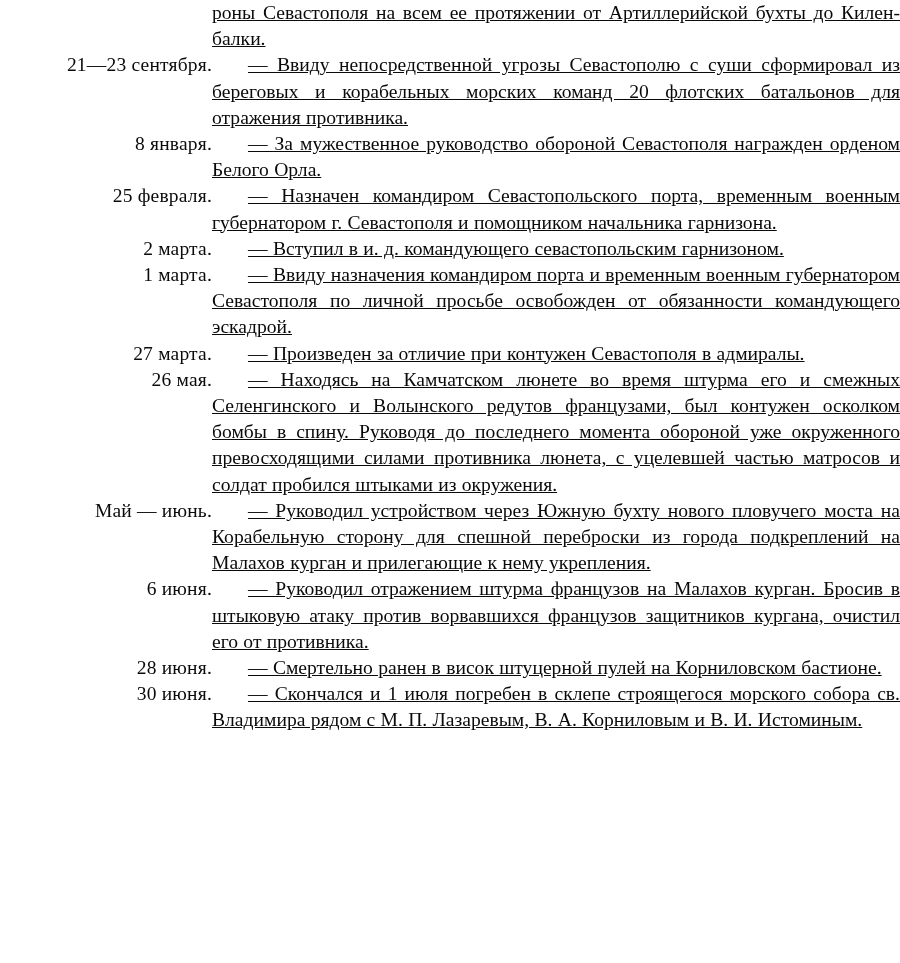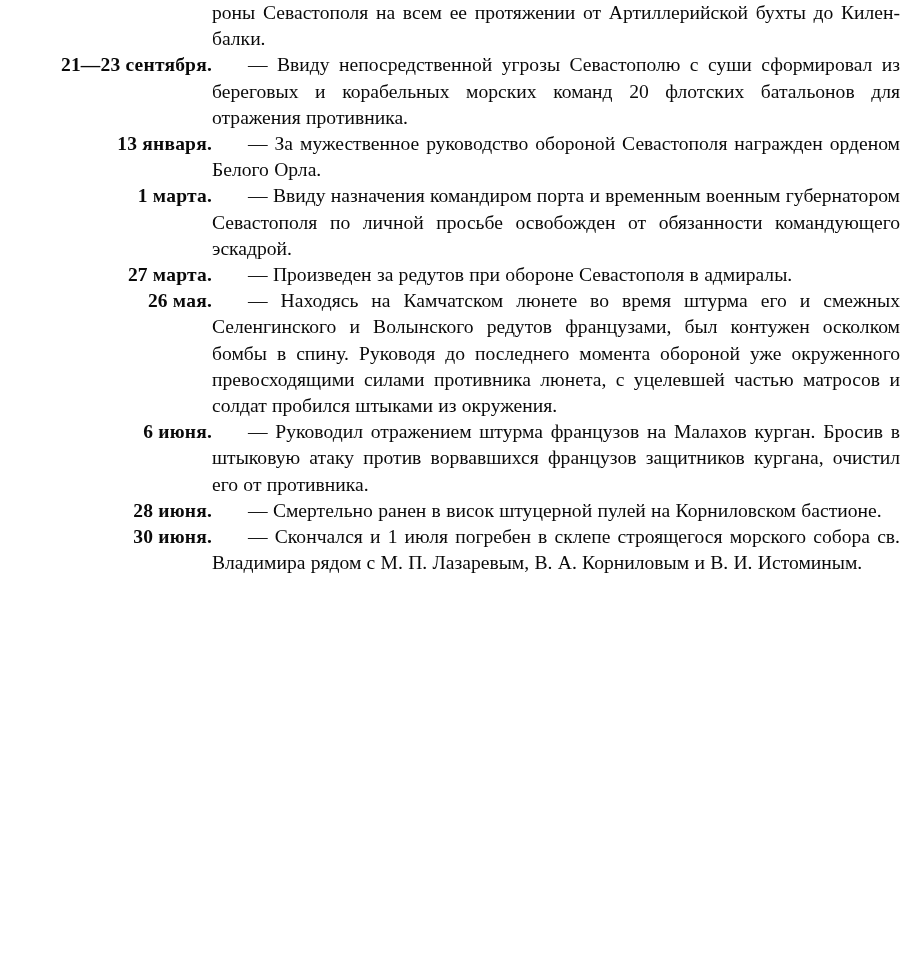--- a/index.html
+++ b/index.html
@@ -40,26 +40,27 @@
     border: 0;
   }
 
   .date-cell {
     text-align: right;
     padding-right: 6px;
     font-size: 19.5px;
     line-height: 26.2px;
     letter-spacing: 0.2px;
     white-space: nowrap;
-    font-weight: 700;
+    font-weight: 400;
   }
 
   .body-cell {
     padding-right: 20px;
     padding-left: 6px;
+    text-decoration: underline;
   }
 
   .entry {
     font-size: 19.6px;
     line-height: 26.2px;
     text-align: justify;
     text-justify: inter-word;
     text-indent: 36px;
     hyphens: manual;
     word-spacing: 0.4px;
@@ -112,49 +113,67 @@
       <tr>
         <td class="date-cell">21—23 сентября.</td>
         <td class="body-cell">
           <p class="entry">— Ввиду непосредственной угрозы Севастополю с суши сформировал из береговых и корабельных морских команд 20 флотских батальонов для отражения противника.</p>
         </td>
       </tr>
 
 
 
       <tr>
-        <td class="date-cell">13 января.</td>
+        <td class="date-cell">8 января.</td>
         <td class="body-cell">
           <p class="entry">— За мужественное руководство обороной Севастополя награжден орденом Белого Орла.</p>
         </td>
       </tr>
 
+      <tr>
+        <td class="date-cell">25 февраля.</td>
+        <td class="body-cell">
+          <p class="entry">— Назначен командиром Севастопольского порта, временным военным губернатором г. Севастополя и помощником начальника гарнизона.</p>
+        </td>
+      </tr>
 
+      <tr>
+        <td class="date-cell">2 марта.</td>
+        <td class="body-cell">
+          <p class="entry">— Вступил в и. д. командующего севастопольским гарнизоном.</p>
+        </td>
+      </tr>
 
       <tr>
         <td class="date-cell">1 марта.</td>
         <td class="body-cell">
           <p class="entry">— Ввиду назначения командиром порта и временным военным губернатором Севастополя по личной просьбе освобожден от обязанности командующего эскадрой.</p>
         </td>
       </tr>
 
       <tr>
         <td class="date-cell">27 марта.</td>
         <td class="body-cell">
-          <p class="entry">— Произведен за редутов при обороне Севастополя в адмиралы.</p>
+          <p class="entry">— Произведен за отличие при контужен Севастополя в адмиралы.</p>
         </td>
       </tr>
 
       <tr>
         <td class="date-cell">26 мая.</td>
         <td class="body-cell">
           <p class="entry">— Находясь на Камчатском люнете во время штурма его и смежных Селенгинского и Волынского редутов французами, был контужен осколком бомбы в спину. Руководя до последнего момента обороной уже окруженного превосходящими силами противника люнета, с уцелевшей частью матросов и солдат пробился штыками из окружения.</p>
         </td>
       </tr>
 
+      <tr>
+        <td class="date-cell">Май — июнь.</td>
+        <td class="body-cell">
+          <p class="entry">— Руководил устройством через Южную бухту нового пловучего моста на Корабельную сторону для спешной переброски из города подкреплений на Малахов курган и прилегающие к нему укрепления.</p>
+        </td>
+      </tr>
 
       <tr>
         <td class="date-cell">6 июня.</td>
         <td class="body-cell">
           <p class="entry">— Руководил отражением штурма французов на Малахов курган. Бросив в штыковую атаку против ворвавшихся французов защитников кургана, очистил его от противника.</p>
         </td>
       </tr>
 
 
       <tr>

